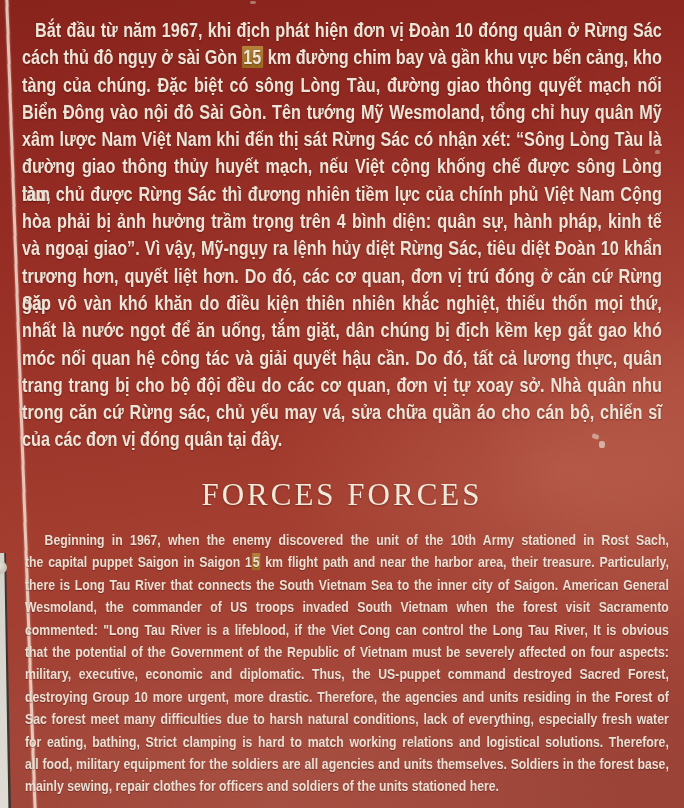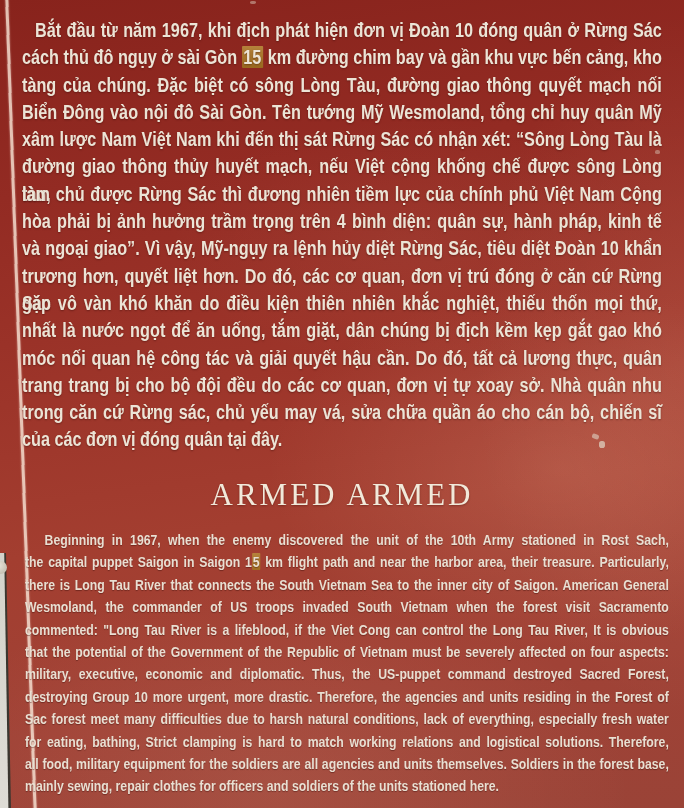--- a/index.html
+++ b/index.html
@@ -83,21 +83,21 @@
     <div class="ln">và ngoại giao”. Vì vậy, Mỹ-ngụy ra lệnh hủy diệt Rừng Sác, tiêu diệt Đoàn 10 khẩn</div>
     <div class="ln">trương hơn, quyết liệt hơn. Do đó, các cơ quan, đơn vị trú đóng ở căn cứ Rừng Sác</div>
     <div class="ln">gặp vô vàn khó khăn do điều kiện thiên nhiên khắc nghiệt, thiếu thốn mọi thứ,</div>
     <div class="ln">nhất là nước ngọt để ăn uống, tắm giặt, dân chúng bị địch kềm kẹp gắt gao khó</div>
     <div class="ln">móc nối quan hệ công tác và giải quyết hậu cần. Do đó, tất cả lương thực, quân</div>
     <div class="ln">trang trang bị cho bộ đội đều do các cơ quan, đơn vị tự xoay sở. Nhà quân nhu</div>
     <div class="ln">trong căn cứ Rừng sác, chủ yếu may vá, sửa chữa quần áo cho cán bộ, chiến sĩ</div>
     <div class="ln noj">của các đơn vị đóng quân tại đây.</div>
   </div>
 
-  <h1 class="heading">ARMED ARMED</h1>
+  <h1 class="heading">FORCES FORCES</h1>
 
   <div class="en">
     <div class="ln first-en">Beginning in 1967, when the enemy discovered the unit of the 10th Army stationed in Rost Sach,</div>
     <div class="ln"><span>the capital puppet Saigon in Saigon 1</span><span class="patch-sm">5</span><span> km flight path and near the harbor area, their treasure. Particularly,</span></div>
     <div class="ln">there is Long Tau River that connects the South Vietnam Sea to the inner city of Saigon. American General</div>
     <div class="ln">Wesmoland, the commander of US troops invaded South Vietnam when the forest visit Sacramento</div>
     <div class="ln">commented: "Long Tau River is a lifeblood, if the Viet Cong can control the Long Tau River, It is obvious</div>
     <div class="ln">that the potential of the Government of the Republic of Vietnam must be severely affected on four aspects:</div>
     <div class="ln">military, executive, economic and diplomatic. Thus, the US-puppet command destroyed Sacred Forest,</div>
     <div class="ln">destroying Group 10 more urgent, more drastic. Therefore, the agencies and units residing in the Forest of</div>

